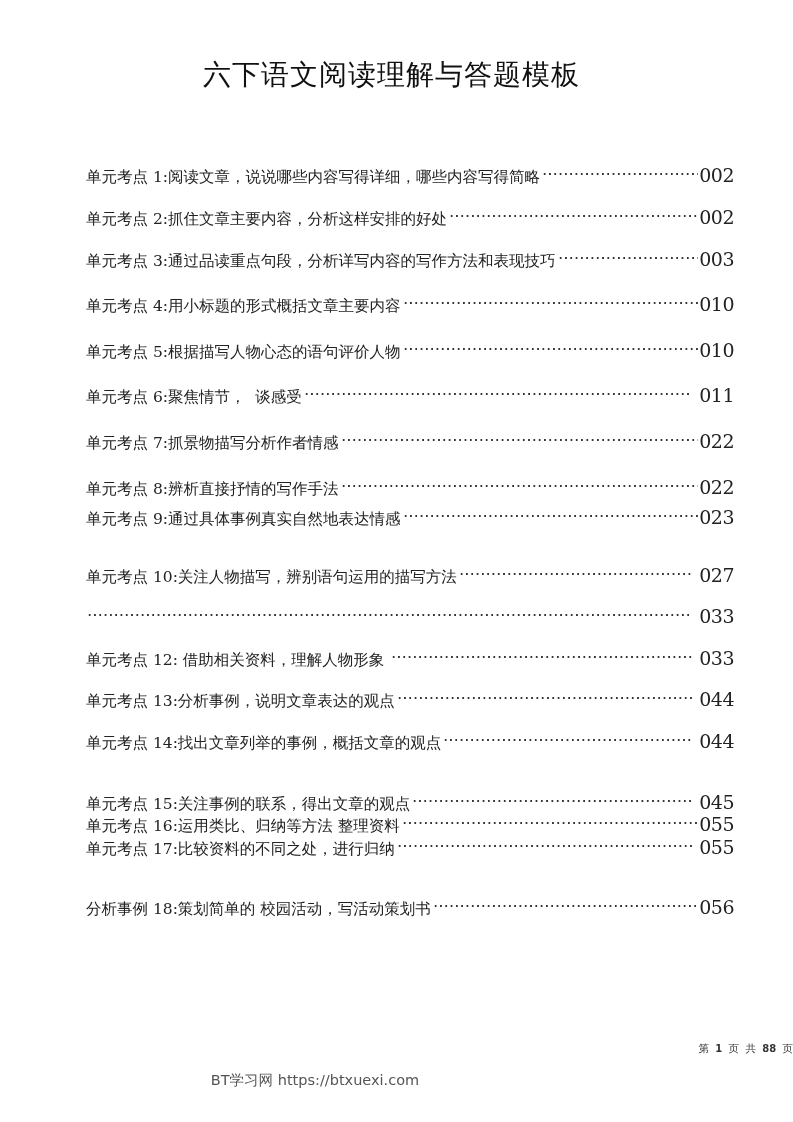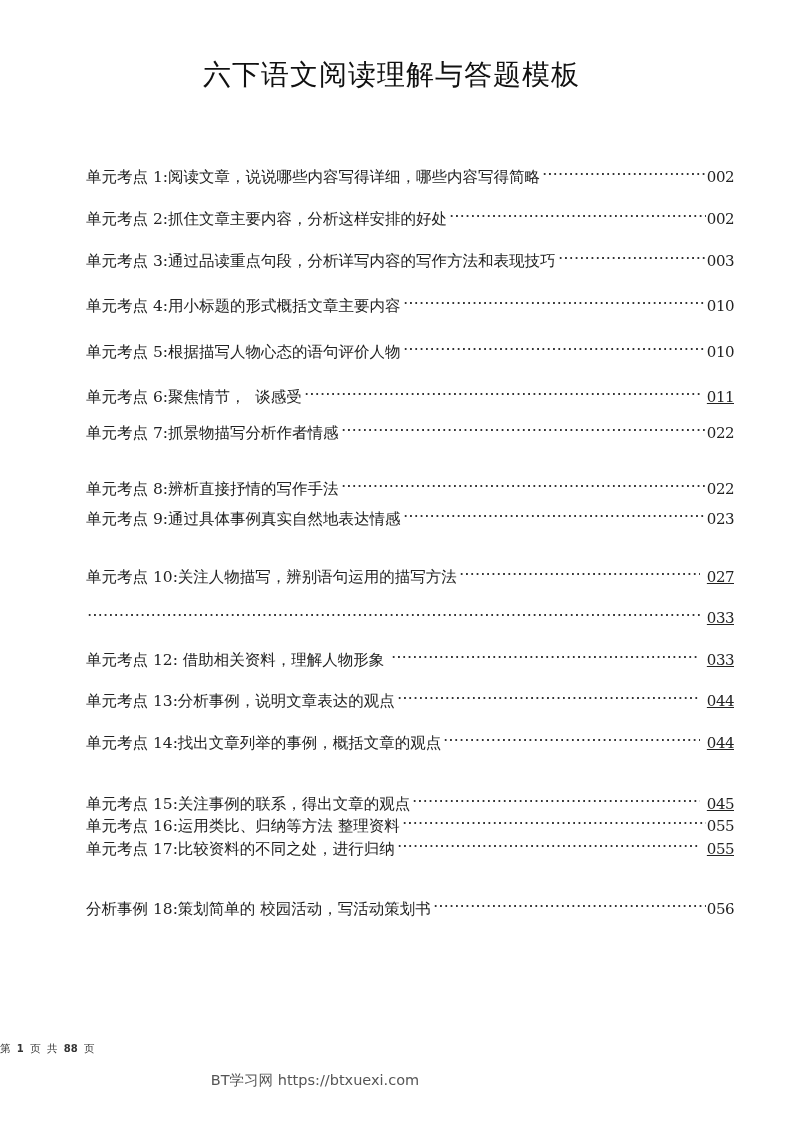--- a/index.html
+++ b/index.html
@@ -65,33 +65,32 @@
       right: 0;
       bottom: 7px;
       height: 2px;
       background-image: radial-gradient(circle, #333 0.9px, transparent 1.1px);
       background-size: 5.3px 2px;
       background-repeat: repeat-x;
     }
     .toc-page {
       flex: 0 0 auto;
       font-family: "DejaVu Serif", "Liberation Serif", serif;
-      font-size: 15px;
+      font-size: 19px;
       letter-spacing: -0.5px;
     }
     .toc-page.spaced {
       padding-left: 6px;
-      text-decoration: underline;
     }
     .footer-page {
       position: absolute;
       top: 1042px;
       left: 0;
       width: 793px;
-      text-align: left;
+      text-align: right;
       font-size: 10.5px;
       color: #333;
       word-spacing: 3px;
     }
     .footer-page b {
       font-family: "DejaVu Sans", "Liberation Sans", sans-serif;
       font-weight: bold;
       font-size: 10px;
     }
     .watermark {
@@ -134,21 +133,21 @@
   <div class="toc-entry" style="top:175px">
     <span class="toc-label">单元考点 5:根据描写人物心态的语句评价人物</span>
     <span class="toc-leader"></span>
     <span class="toc-page">010</span>
   </div>
   <div class="toc-entry" style="top:220px">
     <span class="toc-label" style="white-space:pre">单元考点 6:聚焦情节，  谈感受</span>
     <span class="toc-leader"></span>
     <span class="toc-page spaced">011</span>
   </div>
-  <div class="toc-entry" style="top:256px">
+  <div class="toc-entry" style="top:266px">
     <span class="toc-label">单元考点 7:抓景物描写分析作者情感</span>
     <span class="toc-leader"></span>
     <span class="toc-page">022</span>
   </div>
   <div class="toc-entry" style="top:312px">
     <span class="toc-label">单元考点 8:辨析直接抒情的写作手法</span>
     <span class="toc-leader"></span>
     <span class="toc-page">022</span>
   </div>
   <div class="toc-entry" style="top:342px">

